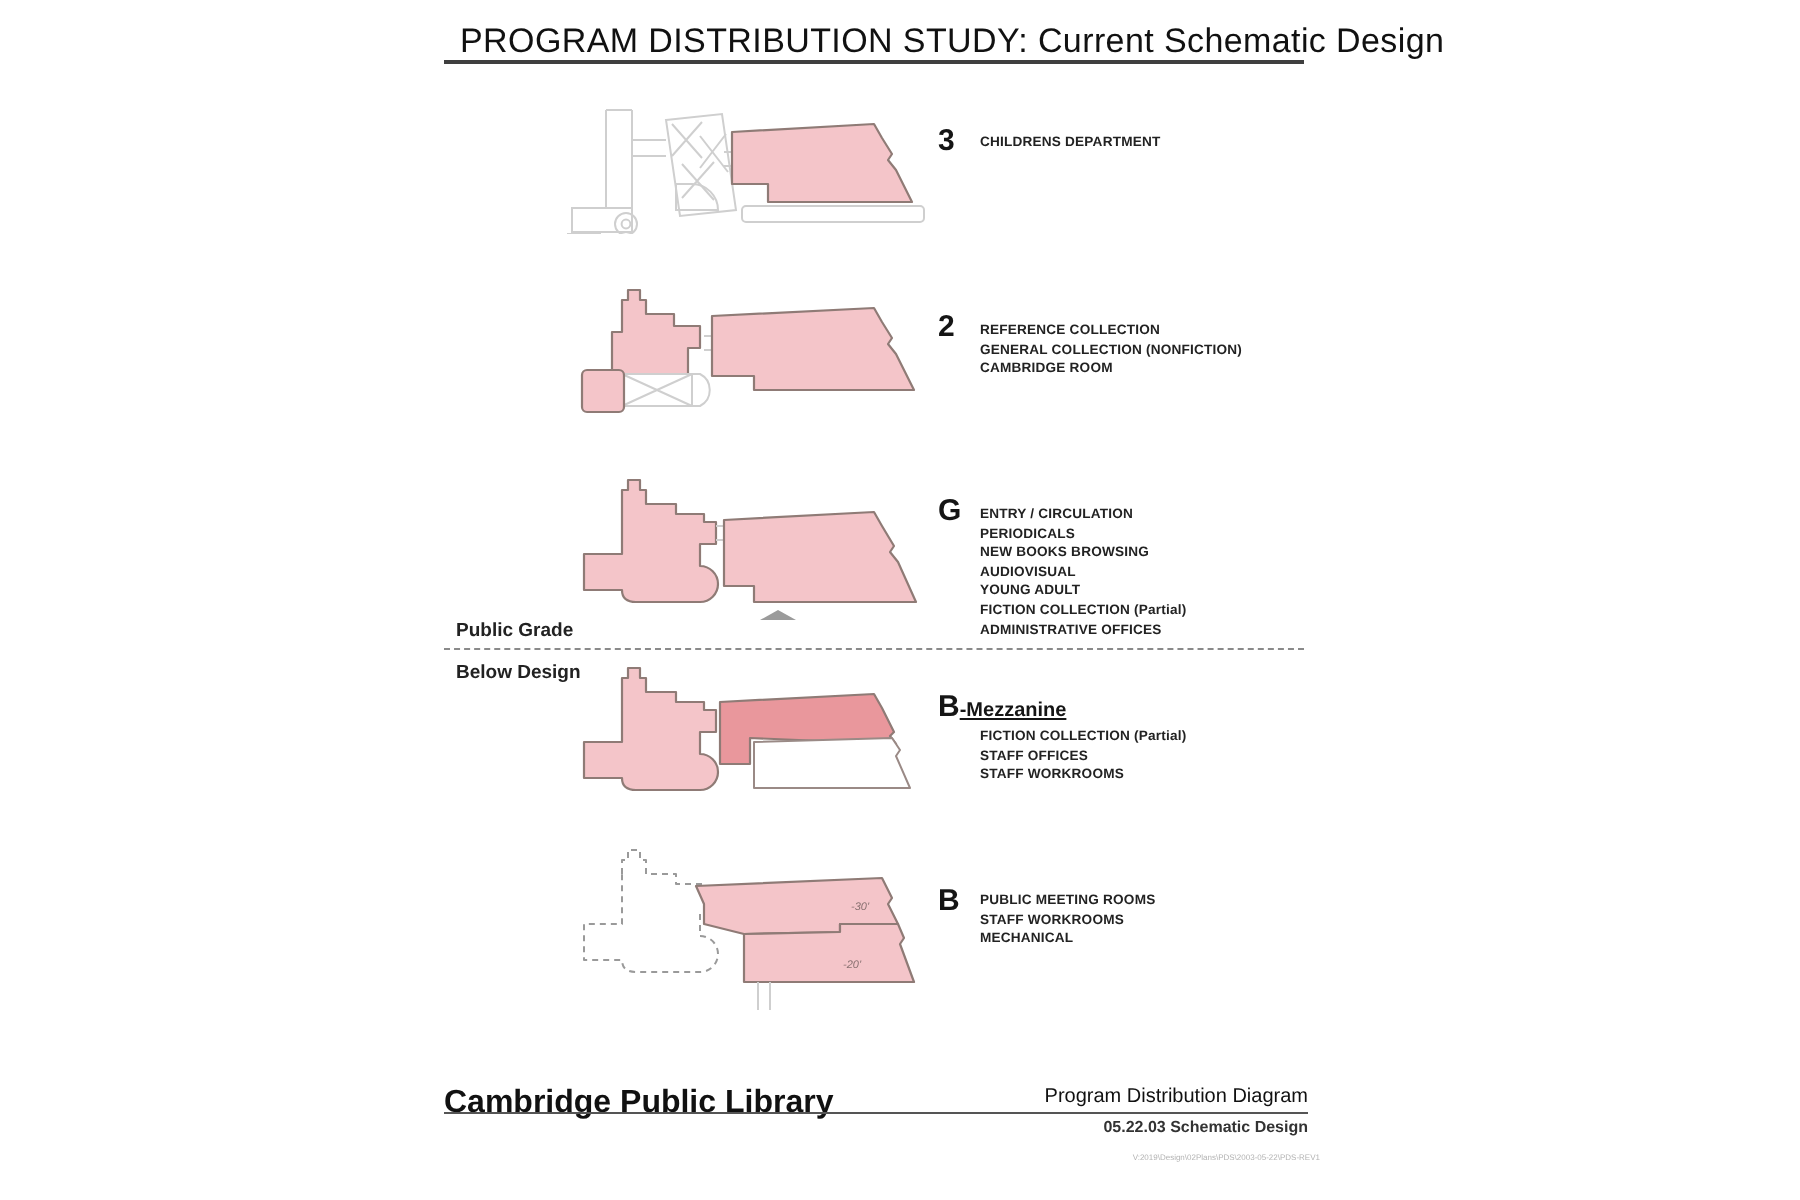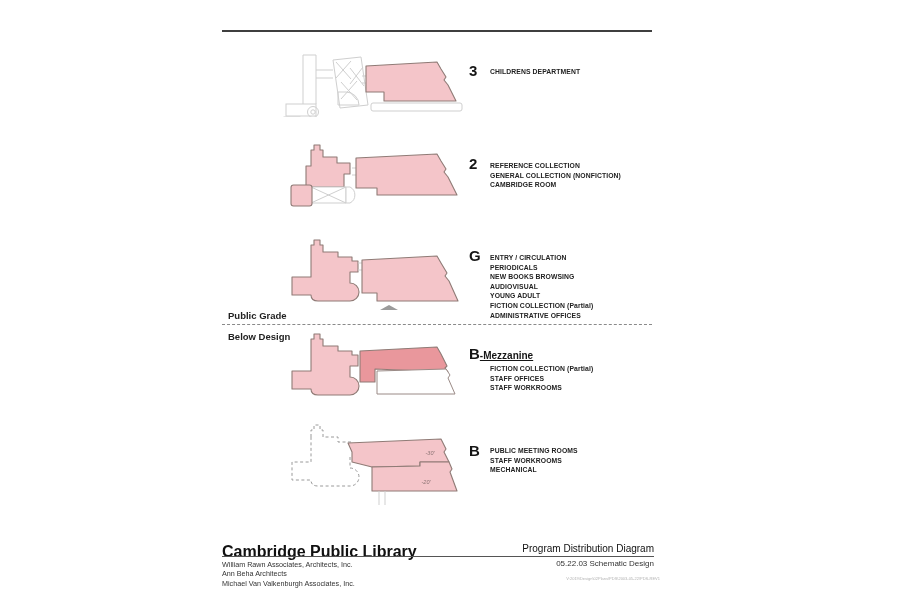--- a/index.html
+++ b/index.html
@@ -12,29 +12,30 @@
   .title-rule{height:2px;background:#3f3f3f;}
   .floor-num{font-size:15px;font-weight:700;color:#151515;line-height:1;}
   .floor-sub{font-size:10px;font-weight:700;color:#151515;text-decoration:underline;}
   .prog{font-size:6.8px;font-weight:700;line-height:9.6px;color:#222;letter-spacing:.1px;white-space:nowrap;}
   .grade-label{font-size:9.5px;font-weight:700;color:#222;white-space:nowrap;}
   .grade-line{border-top:1.6px dashed #8a8a8a;height:0;}
   .foot-rule{height:1px;background:#555;}
   .foot-project{font-size:16px;font-weight:700;color:#111;white-space:nowrap;}
   .foot-firm{font-size:7.2px;font-weight:400;line-height:9.3px;color:#333;white-space:nowrap;}
   .foot-sheet{font-size:10px;font-weight:400;color:#111;white-space:nowrap;text-align:right;margin-left:32px;}
-  .foot-date{font-size:8px;font-weight:400;color:#333;white-space:nowrap;}
+  .foot-date{font-size:8px;font-weight:700;color:#333;white-space:nowrap;}
   .foot-path{font-size:4px;font-weight:400;color:#b3b3b3;white-space:nowrap;text-align:right;}
   svg{display:block;}
 </style>
 </head>
 <body>
 
 <div id="sheet">
 
+  <div class="abs title" style="left:230px;top:11px;">PROGRAM DISTRIBUTION STUDY: Current Schematic Design</div>
   <div class="abs title-rule" style="left:222px;top:30px;width:430px;"></div>
 
   <svg class="abs" style="left:283px;top:53px;" width="265" height="64" viewBox="283 53 265 64">
     <g stroke="#cfcfcf" stroke-width="1" fill="none">
       <path d="M303,55 V104 M316,55 V104 M303,55 H316 M316,70 H333 M316,78 H333"></path>
       <polygon points="333,60 361,57 368,105 340,108" fill="#ffffff"></polygon>
       <path d="M336,62 L351,79 M351,61 L336,78 M341,82 L357,100 M357,81 L341,99 M350,68 L364,86 M363,67 L350,84"></path>
       <rect x="286" y="104" width="30" height="12"></rect>
       <rect x="284" y="117" width="16" height="7"></rect>
       <circle cx="313" cy="112" r="5.5"></circle>
@@ -114,21 +115,16 @@
   <div class="abs floor-num" style="left:469px;top:443px;">B</div>
   <div class="abs" style="left:490px;top:446px;">
     <div class="prog">PUBLIC MEETING ROOMS</div>
     <div class="prog">STAFF WORKROOMS</div>
     <div class="prog">MECHANICAL</div>
   </div>
 
   <div class="abs foot-project" style="left:222px;top:543px;">Cambridge Public Library</div>
   <div class="abs foot-sheet" style="right:246px;top:543px;">Program Distribution Diagram</div>
   <div class="abs foot-rule" style="left:222px;top:556px;width:432px;"></div>
-  <div class="abs" style="left:222px;top:560px;">
-    <div class="foot-firm">William Rawn Associates, Architects, Inc.</div>
-    <div class="foot-firm">Ann Beha Architects</div>
-    <div class="foot-firm">Michael Van Valkenburgh Associates, Inc.</div>
-  </div>
   <div class="abs foot-date" style="right:246px;top:559px;">05.22.03 Schematic Design</div>
   <div class="abs foot-path" style="right:240px;top:576px;">V:2019\Design\02Plans\PDS\2003-05-22\PDS-REV1</div>
 
 </div>
 
 </body></html>

